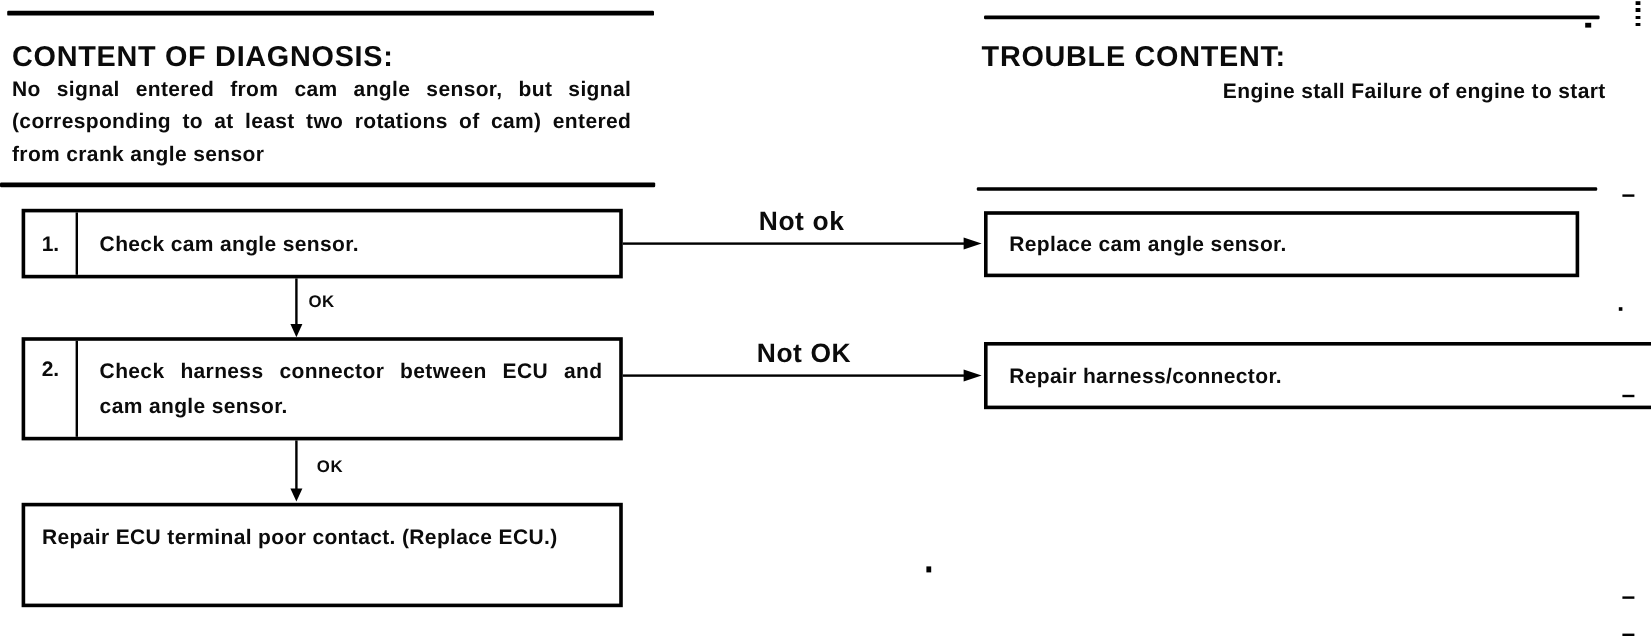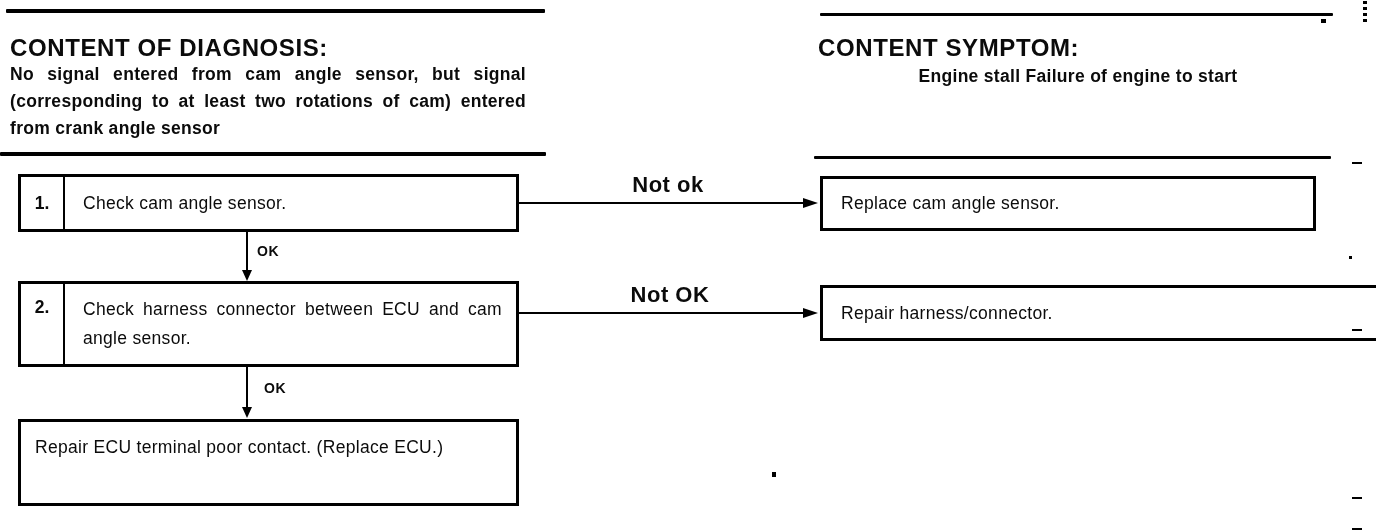--- a/index.html
+++ b/index.html
@@ -50,21 +50,21 @@
     display: flex;
     justify-content: center;
     font-size: 17.5px;
     font-weight: 700;
   }
   .num-cell.center { align-items: center; }
   .num-cell.top { align-items: flex-start; padding-top: 13px; }
   .box-label {
     flex: 1;
     font-size: 17.5px;
-    font-weight: 400;
+    font-weight: 700;
     letter-spacing: 0.3px;
     display: flex;
     align-items: center;
     padding: 0 16px 0 18px;
   }
   .box-label.multiline {
     display: block;
     text-align: justify;
     line-height: 29px;
     padding: 11px 14px 0 18px;
@@ -116,22 +116,22 @@
 <body>
 
 <div class="page">
 
   <div class="rule" style="left:6px; top:9px; width:539px;"></div>
   <div class="hdr-title" style="left:10px; top:34px;">CONTENT OF DIAGNOSIS:</div>
   <div class="hdr-body" style="left:10px; top:61px; width:516px;">No signal entered from cam angle sensor, but signal (corresponding to at least two rotations of cam) entered from crank angle sensor</div>
   <div class="rule" style="left:0px; top:152px; width:546px;"></div>
 
   <div class="rule thin" style="left:820px; top:13px; width:513px;"></div>
-  <div class="hdr-title" style="left:818px; top:34px;">CONTENT SYMPTOM:</div>
-  <div class="hdr-body" style="left:818px; top:63px; width:520px; text-align:center;">Engine stall Failure of engine to start</div>
+  <div class="hdr-title" style="left:818px; top:34px;">TROUBLE CONTENT:</div>
+  <div class="hdr-body" style="left:818px; top:63px; width:520px; text-align:right;">Engine stall Failure of engine to start</div>
   <div class="rule thin" style="left:814px; top:156px; width:517px;"></div>
 
   <div class="fc-box" style="left:18px; top:174px; width:501px; height:58px;">
     <div class="num-cell center">1.</div>
     <div class="box-label">Check cam angle sensor.</div>
   </div>
 
   <div class="hline" style="left:519px; top:202px; width:288px;"></div>
   <div class="arrowhead-right" style="left:803px; top:198px;"></div>
   <div class="branch-label" style="left:598px; top:172px;">Not ok</div>

